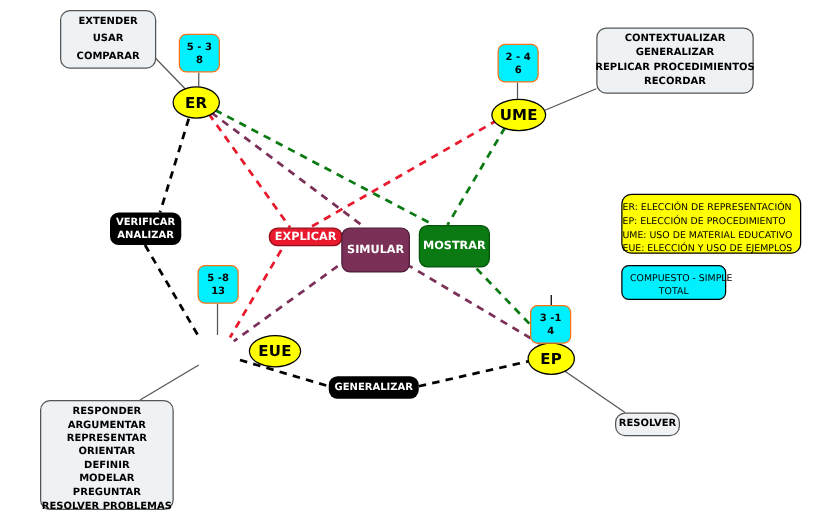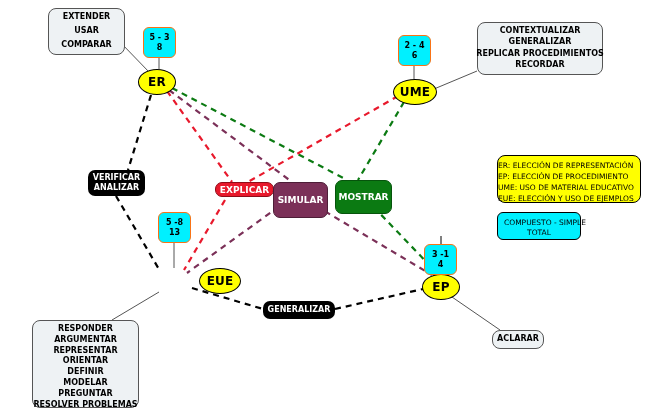--- a/index.html
+++ b/index.html
@@ -206,21 +206,21 @@
         <span class="bline">RESPONDER</span>
         <span class="bline">ARGUMENTAR</span>
         <span class="bline">REPRESENTAR</span>
         <span class="bline">ORIENTAR</span>
         <span class="bline">DEFINIR</span>
         <span class="bline">MODELAR</span>
         <span class="bline">PREGUNTAR</span>
         <span class="bline">RESOLVER PROBLEMAS</span>
       </div>
       <div class="pbox" style="left: 492px; top: 330px; width: 52px; height: 19px;">
-        <span class="bline">ACLARAR</span>
+        <span class="bline">RESOLVER</span>
       </div>
       <div class="blackpill" style="left: 88px; top: 170px; width: 57px; height: 26px;">
         <span class="bline">VERIFICAR</span>
         <span class="bline">ANALIZAR</span>
       </div>
       <div class="blackpill" style="left: 263px; top: 301px; width: 72px; height: 18px;">
         <span class="bline">GENERALIZAR</span>
       </div>
       <div class="relpill rel-explicar" style="left: 215px; top: 182px; width: 59px; height: 15px;">EXPLICAR</div>
       <div class="relpill rel-simular" style="left: 273px; top: 182px; width: 55px; height: 36px;">SIMULAR</div>

